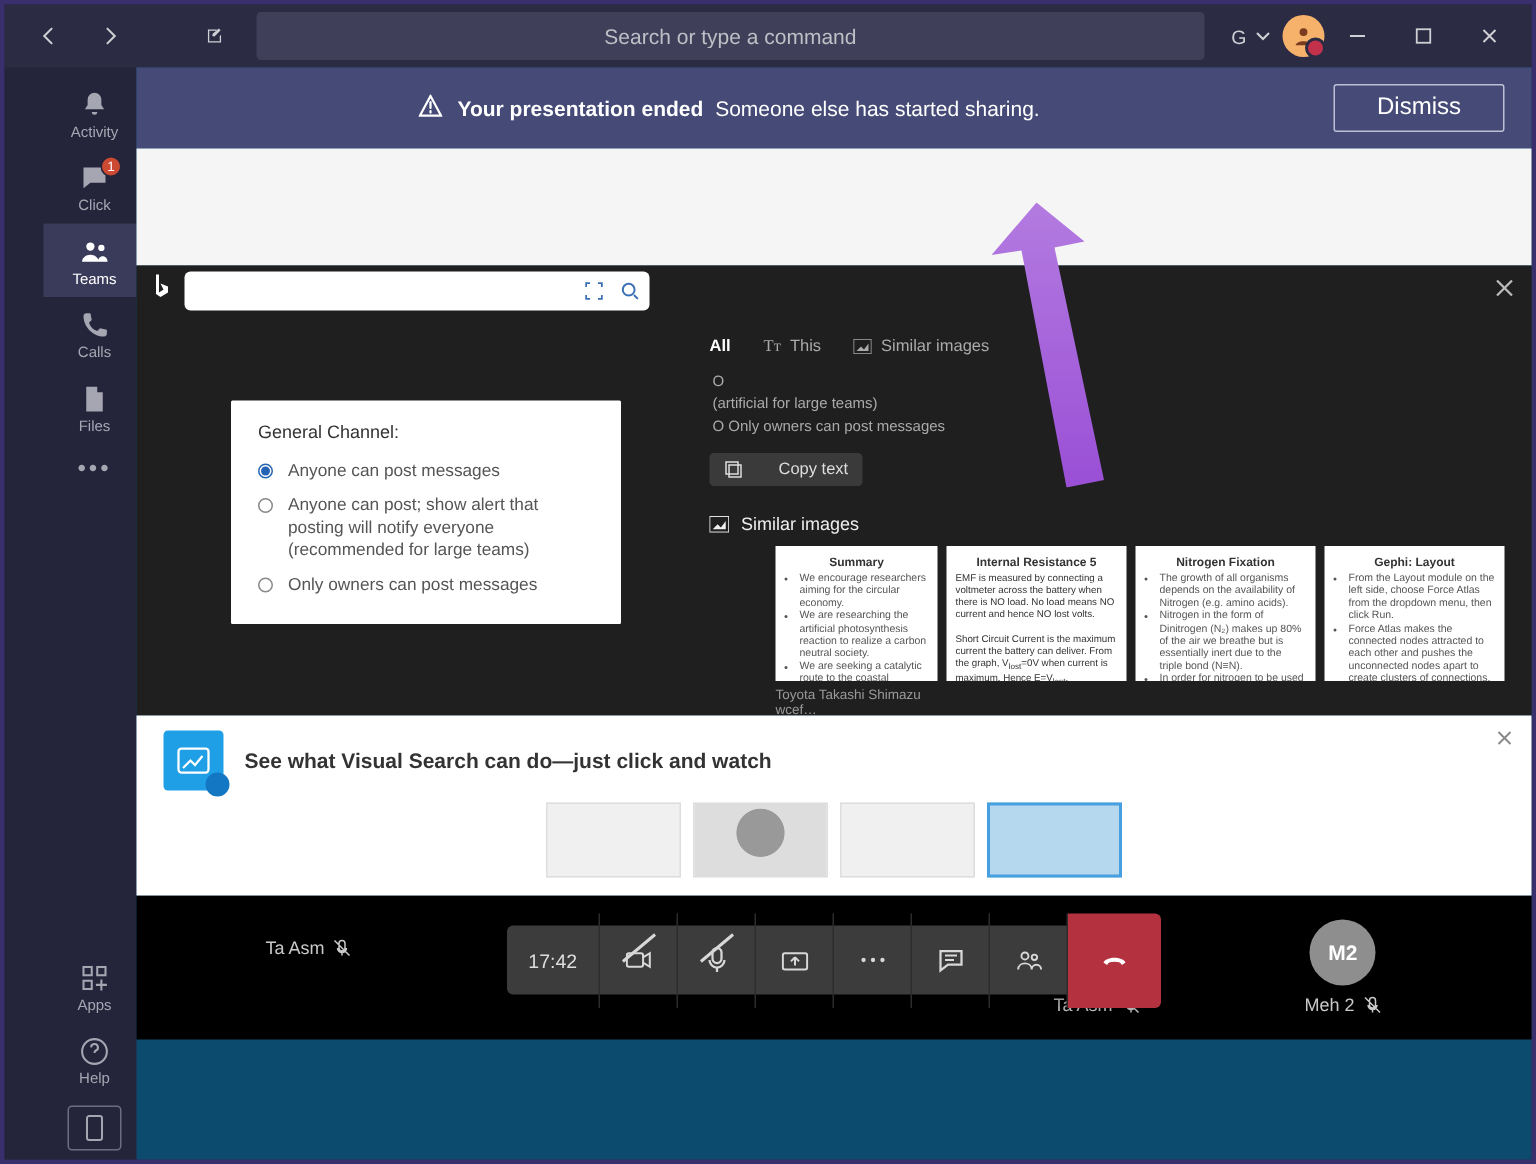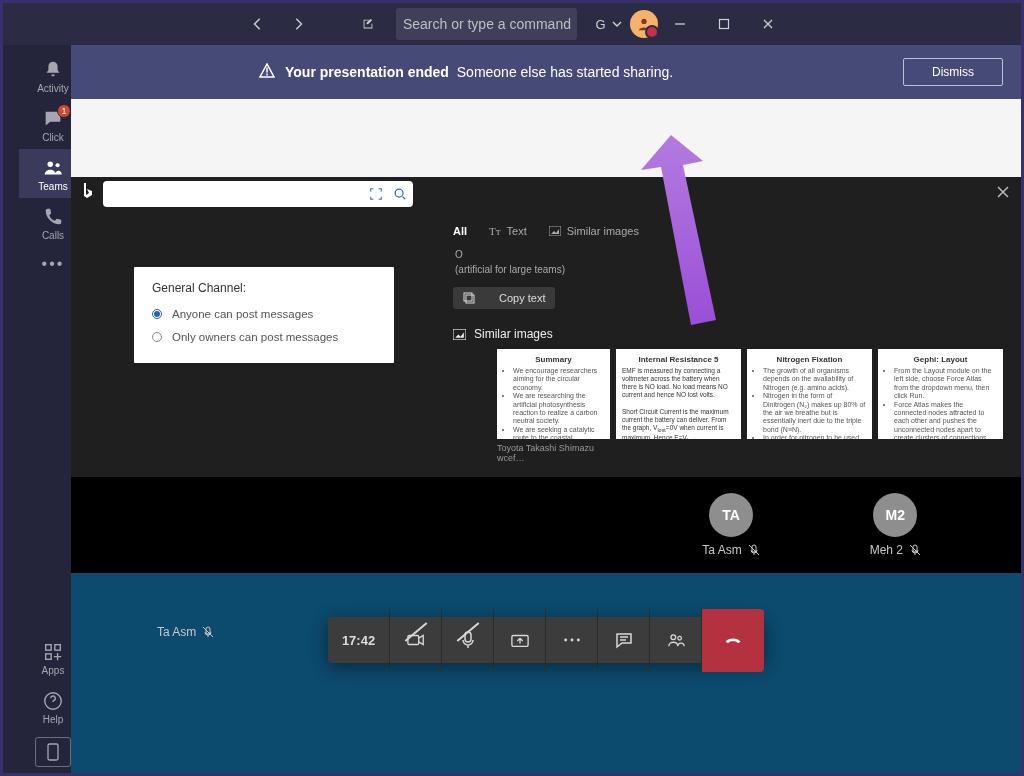--- a/index.html
+++ b/index.html
@@ -4,21 +4,20 @@
 <style>
   * { margin: 0; padding: 0; box-sizing: border-box; font-family: "Segoe UI", Arial, sans-serif; }
   html, body { width: 1024px; height: 776px; overflow: hidden; background: #000; }
   .app {
     position: absolute;
     inset: 0;
     background: #2b2b44;
     border: 3px solid #3a2f6d;
     display: flex;
     flex-direction: column;
-    align-items: center;
   }
   
   .titlebar {
     height: 42px;
     display: flex;
     align-items: center;
     padding: 0 6px;
     background: #2b2b44;
     color: #cfcfd4;
   }
@@ -48,21 +47,21 @@
     width:10px;height:10px;border-radius:50%;
     background:#c4314b; border:2px solid #2b2b44;
   }
   .win-btns { display: flex; }
   .win-btn { width: 44px; height: 28px; display:flex;align-items:center;justify-content:center; color:#cfcfd4; }
   .win-btn svg{width:12px;height:12px;}
   
   .body { flex: 1; display: flex; min-height: 0; }
   
   .rail {
-    width: 68px; background: #24243a;
+    width: 88px; background: #24243a;
     display: flex; flex-direction: column; align-items: center;
     padding-top: 6px; color: #a6a6b3; padding-left: 32px;
   }
   .rail-item {
     width: 68px; padding: 8px 0 6px;
     display: flex; flex-direction: column; align-items: center;
     gap: 2px; font-size: 10px; position: relative;
   }
   .rail-item.active { background: #3a3a5a; color: #fff; }
   .rail-item svg { width: 22px; height: 22px; }
@@ -83,21 +82,21 @@
     height: 54px; background: #454a76;
     display: flex; align-items: center; color: #fff;
     padding: 0 18px; font-size: 14px;
   }
   .banner-icon{margin-right:10px;}
   .banner-icon svg{width:16px;height:16px;}
   .banner-text{flex:1; text-align:center;}
   .banner-text b{font-weight:600;}
   .dismiss {
     border: 1px solid #bdbfd6; background: transparent; color: #fff;
-    padding: 6px 28px; font-size: 12px; border-radius: 2px;
+    padding: 6px 28px; font-size: 16px; border-radius: 2px;
   }
   .whitebar{height:78px;background:#f5f5f5;}
   
   .vs {
     position: relative; background:#1f1f1f; color:#ddd;
     height: 300px; overflow:hidden;
   }
   .vs-top {
     height: 34px; display:flex; align-items:center;
     padding: 0 10px; gap:8px;
@@ -160,21 +159,21 @@
   .thumb.hi{border:2px solid #46a0e0;background:#b6d8ee;}
   
   .callbar{
     position: absolute;
     left: 50%; transform: translateX(-50%);
     top: 572px;
     height: 46px; background:#3c3c3c; border-radius:4px;
     display:flex; align-items:center; box-shadow:0 4px 18px rgba(0,0,0,.45);
     color:#d8d8d8;
   }
-  .call-seg{width:52px;height:63px;display:flex;align-items:center;justify-content:center;border-right:1px solid #2c2c2c;font-weight:bold;}
+  .call-seg{width:52px;height:63px;display:flex;align-items:center;justify-content:center;border-right:1px solid #2c2c2c;}
   .call-seg.time{width:62px;color:#ddd;font-size:13px;}
   .call-seg:last-of-type{border-right:none;}
   .call-seg.hang{background:#b4323f;width:62px;border-radius:0 4px 4px 0;}
   .call-seg svg{width:18px;height:18px;}
   .slash{position:relative;}
   .slash::after{content:"";position:absolute;left:12px;top:22px;width:28px;height:2px;background:#d8d8d8;transform:rotate(-40deg);}
   
   .pname{
     position:absolute; left:86px; bottom:134px;
     color:#c9c9c9; font-size:12px; display:flex;align-items:center;gap:6px;
@@ -274,20 +273,26 @@
             <circle cx="17" cy="9" r="2.3" fill="currentColor"></circle>
             <path d="M3 19c0-3 3-5 6-5s6 2 6 5M14.5 19c0-2.2 1.5-4 3.5-4s3.5 1.8 3.5 4" fill="currentColor"></path>
           </svg>
         <span>Teams</span>
       </div>
       <div class="rail-item">
         <svg viewBox="0 0 24 24">
             <path d="M6 3c-1 0-2 1-2 2 0 8 7 15 15 15 1 0 2-1 2-2v-3l-5-1-2 2c-3-1-5-3-6-6l2-2-1-5H6z" fill="currentColor"></path>
           </svg>
         <span>Calls</span>
+      </div>
+      <div class="rail-item">
+        <svg viewBox="0 0 24 24">
+            <path d="M6 3h8l4 4v14H6V3zm8 0v4h4" fill="currentColor"></path>
+          </svg>
+        <span>Files</span>
       </div>
       <div class="rail-item" style="font-size:16px;letter-spacing:2px;">
         <span>•••</span>
       </div>
       <div class="rail-sep"></div>
       <div class="rail-item">
         <svg viewBox="0 0 24 24">
             <rect x="4" y="4" width="6" height="6" fill="none" stroke="currentColor" stroke-width="1.5"></rect>
             <rect x="14" y="4" width="6" height="6" fill="none" stroke="currentColor" stroke-width="1.5"></rect>
             <rect x="4" y="14" width="6" height="6" fill="none" stroke="currentColor" stroke-width="1.5"></rect>
@@ -353,42 +358,47 @@
         <div class="vs-cols">
           <div class="vs-left">
             <div class="gc-card">
               <div class="gc-title">General Channel:</div>
               <div class="gc-opt">
                   <span class="radio sel"></span>
                   <span>Anyone can post messages</span>
                 </div>
               <div class="gc-opt">
                   <span class="radio"></span>
+                  <span>Anyone can post; show alert that posting will notify everyone (recommended for large teams)</span>
+                </div>
+              <div class="gc-opt">
+                  <span class="radio"></span>
                   <span>Only owners can post messages</span>
                 </div>
             </div>
           </div>
           <div class="vs-right">
             <div class="vs-tabs">
               <div class="vs-tab active">All</div>
               <div class="vs-tab">
                   <span style="font-family:serif;">Tт</span>
-                  <span>Text</span>
+                  <span>This</span>
                 </div>
               <div class="vs-tab">
                 <svg width="12" height="10" viewBox="0 0 12 10">
                     <rect x="0" y="0" width="12" height="10" fill="none" stroke="#aaa"></rect>
                     <path d="M2 8l3-3 2 2 3-4v5H2" fill="#aaa"></path>
                   </svg>
                 <span>Similar images</span>
               </div>
             </div>
             <div class="vs-sm">
               <div>O</div>
               <div>(artificial for large teams)</div>
+              <div>O Only owners can post messages</div>
             </div>
             <div class="copy-btn">
               <svg width="12" height="12" viewBox="0 0 12 12">
                   <rect x="3" y="3" width="8" height="8" fill="none" stroke="#ddd"></rect>
                   <rect x="1" y="1" width="8" height="8" fill="none" stroke="#ddd"></rect>
                 </svg>
               <span>Copy text</span>
             </div>
             <div class="sim-hdr">
               <svg width="13" height="11" viewBox="0 0 12 10">
@@ -428,20 +438,42 @@
                     <li>From the Layout module on the left side, choose Force Atlas from the dropdown menu, then click Run.</li>
                     <li>Force Atlas makes the connected nodes attracted to each other and pushes the unconnected nodes apart to create clusters of connections.</li>
                     <li>Click Stop when it seems as if you have some distinct clusters of nodes.</li>
                   </ul>
               </div>
             </div>
           </div>
         </div>
       </div>
 
+      <div class="promo">
+        <span class="promo-close">
+          <svg width="12" height="12" viewBox="0 0 12 12">
+              <path d="M2 2l8 8M10 2 2 10" stroke="currentColor" stroke-width="1.3"></path>
+            </svg>
+        </span>
+        <div class="promo-row">
+          <div class="promo-ico">
+            <svg width="22" height="18" viewBox="0 0 22 18">
+                <rect x="1" y="1" width="20" height="16" rx="2" fill="none" stroke="#fff" stroke-width="1.5"></rect>
+                <path d="M4 14l5-5 3 3 5-6" fill="none" stroke="#fff" stroke-width="1.5"></path>
+              </svg>
+          </div>
+          <div class="promo-title">See what Visual Search can do—just click and watch</div>
+        </div>
+        <div class="thumbs">
+          <div class="thumb"></div>
+          <div class="thumb" style="background:radial-gradient(circle at 50% 40%, #999 0 30%, #ddd 31%);"></div>
+          <div class="thumb"></div>
+          <div class="thumb hi"></div>
+        </div>
+      </div>
 
       <div class="pname">
         <span>Ta Asm</span>
         <svg viewBox="0 0 12 12">
             <path d="M6 1a2 2 0 0 1 2 2v3a2 2 0 1 1-4 0V3a2 2 0 0 1 2-2zM3 6a3 3 0 0 0 6 0M6 9v2M1 1l10 10" stroke="currentColor" stroke-width="1" fill="none"></path>
           </svg>
       </div>
 
       <div class="parts">
         <div class="part">

